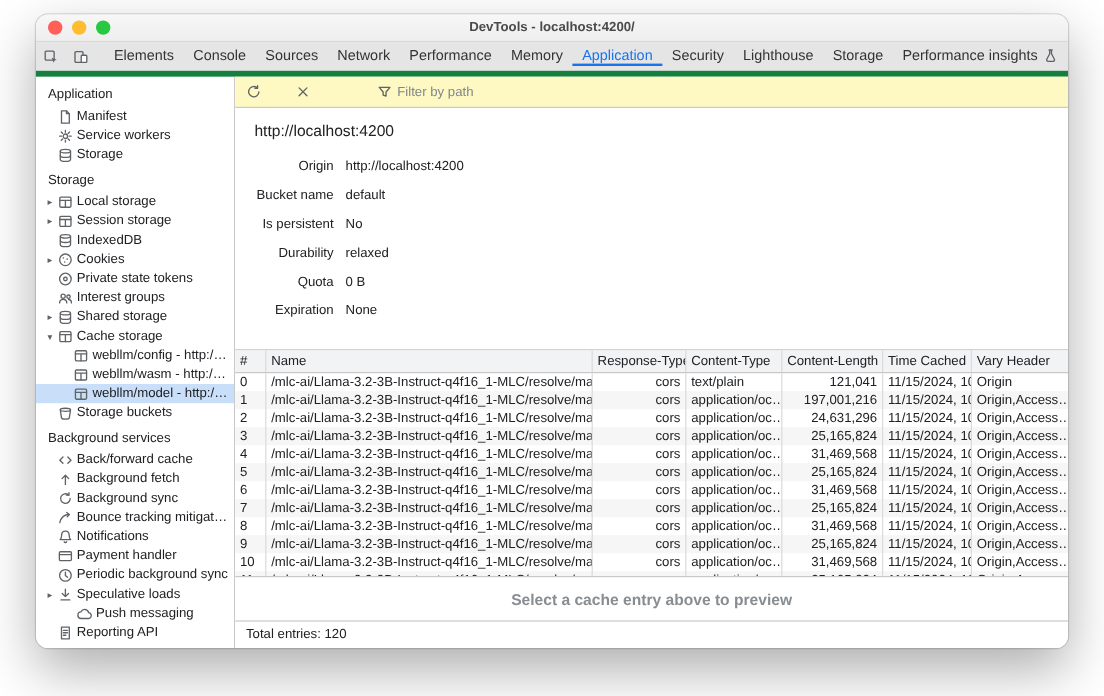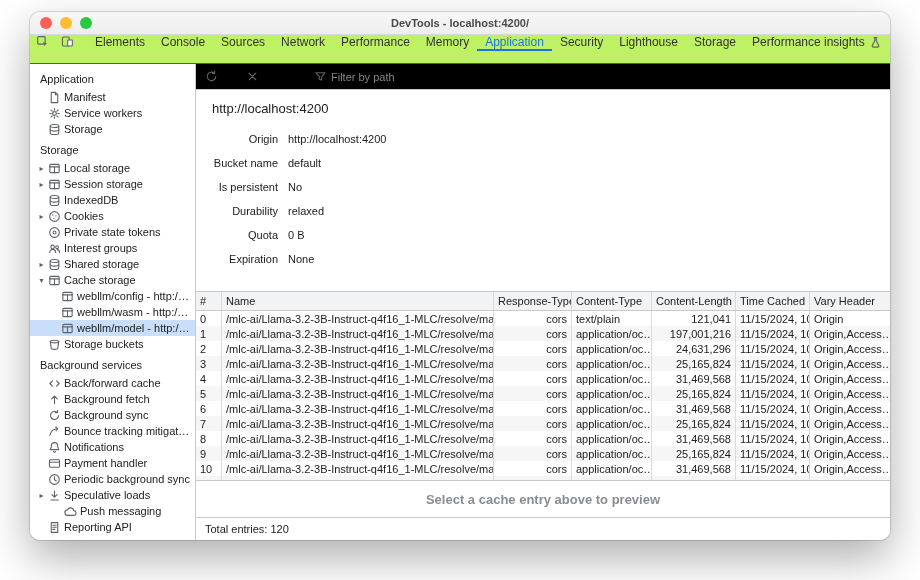--- a/index.html
+++ b/index.html
@@ -12,22 +12,22 @@
 
   
   .titlebar { flex:0 0 23px; background:linear-gradient(#f7f7f7,#eeeeee);
     border-bottom:1px solid #d8d8d8; position:relative; display:flex; align-items:center; }
   .traffic-lights { position:absolute; left:10px; top:0; bottom:0; display:flex; align-items:center; gap:8px; }
   .tl { width:12px; height:12px; border-radius:50%; display:inline-block; }
   .tl.red{background:#ff5f57}.tl.yellow{background:#febc2e}.tl.green{background:#28c840}
   .titlebar .title { flex:1; text-align:center; font-size:11px; font-weight:bold; color:#4a4a4a; }
 
   
-  .tabbar { flex:0 0 29px; display:flex; align-items:flex-start; background:#bef264;
-    border-bottom:1px solid #15803d; font-size:12px; color:#333; }
+  .tabbar { flex:0 0 29px; display:flex; align-items:center; background:#e5e5e5;
+    border-bottom:5px solid #15803d; font-size:12px; color:#333; }
   .tabbar .tool-icon { display:flex; align-items:center; padding:0 6px; cursor:default; }
   .vsep { width:1px; background:#d4d4d4; margin:5px 3px; }
   .tabs { display:flex; align-items:stretch; }
   .tab { display:flex; align-items:center; gap:4px; padding:0 8px; border-bottom:2px solid transparent;
     white-space:nowrap; cursor:default; color:#333; }
   .tab.active { color:#1a73e8; border-bottom-color:#1a73e8; }
   .tab .tab-flask { display:flex; align-items:center; }
 
   
   .content { flex:1; display:flex; min-height:0; }
@@ -37,21 +37,21 @@
   .sb-section-title { padding:7px 10px 4px 10px; color:#202124; cursor:default; }
   .sb-item { display:flex; align-items:center; height:16px; padding-right:4px; cursor:default; white-space:nowrap; }
   .sb-item.selected { background:#c9def8; }
   .sb-arrow { flex:0 0 11px; text-align:center; font-size:8px; color:#5f6368; }
   .sb-icon { flex:0 0 15px; display:flex; align-items:center; justify-content:center; }
   .sb-label { flex:1; min-width:0; overflow:hidden; text-overflow:ellipsis; padding-left:2px; }
 
   .main { flex:1; min-width:0; display:flex; flex-direction:column; background:#fff; }
 
   .main-toolbar { flex:0 0 26px; border-bottom:1px solid #c9c9c9; display:flex; align-items:center;
-    padding:0 5px; gap:20px; color:#5f6368; background:#000000; }
+    padding:0 5px; gap:20px; color:#5f6368; background:#fef9c3; }
   .main-toolbar .tb-icon { display:flex; align-items:center; padding:0 4px; cursor:default; }
   .filter-box { display:flex; align-items:center; gap:4px; color:#80868b; font-size:11px; padding:0 4px; }
 
   .origin-section { padding:11px 16px 20px 16px; }
   .origin-title { font-size:13px; color:#202124; margin-bottom:11px; }
   .meta-row { display:flex; align-items:center; height:24px; font-size:11px; }
   .meta-label { width:66px; text-align:right; color:#202124; flex:0 0 66px; }
   .meta-value { margin-left:10px; color:#202124; }
 
   

